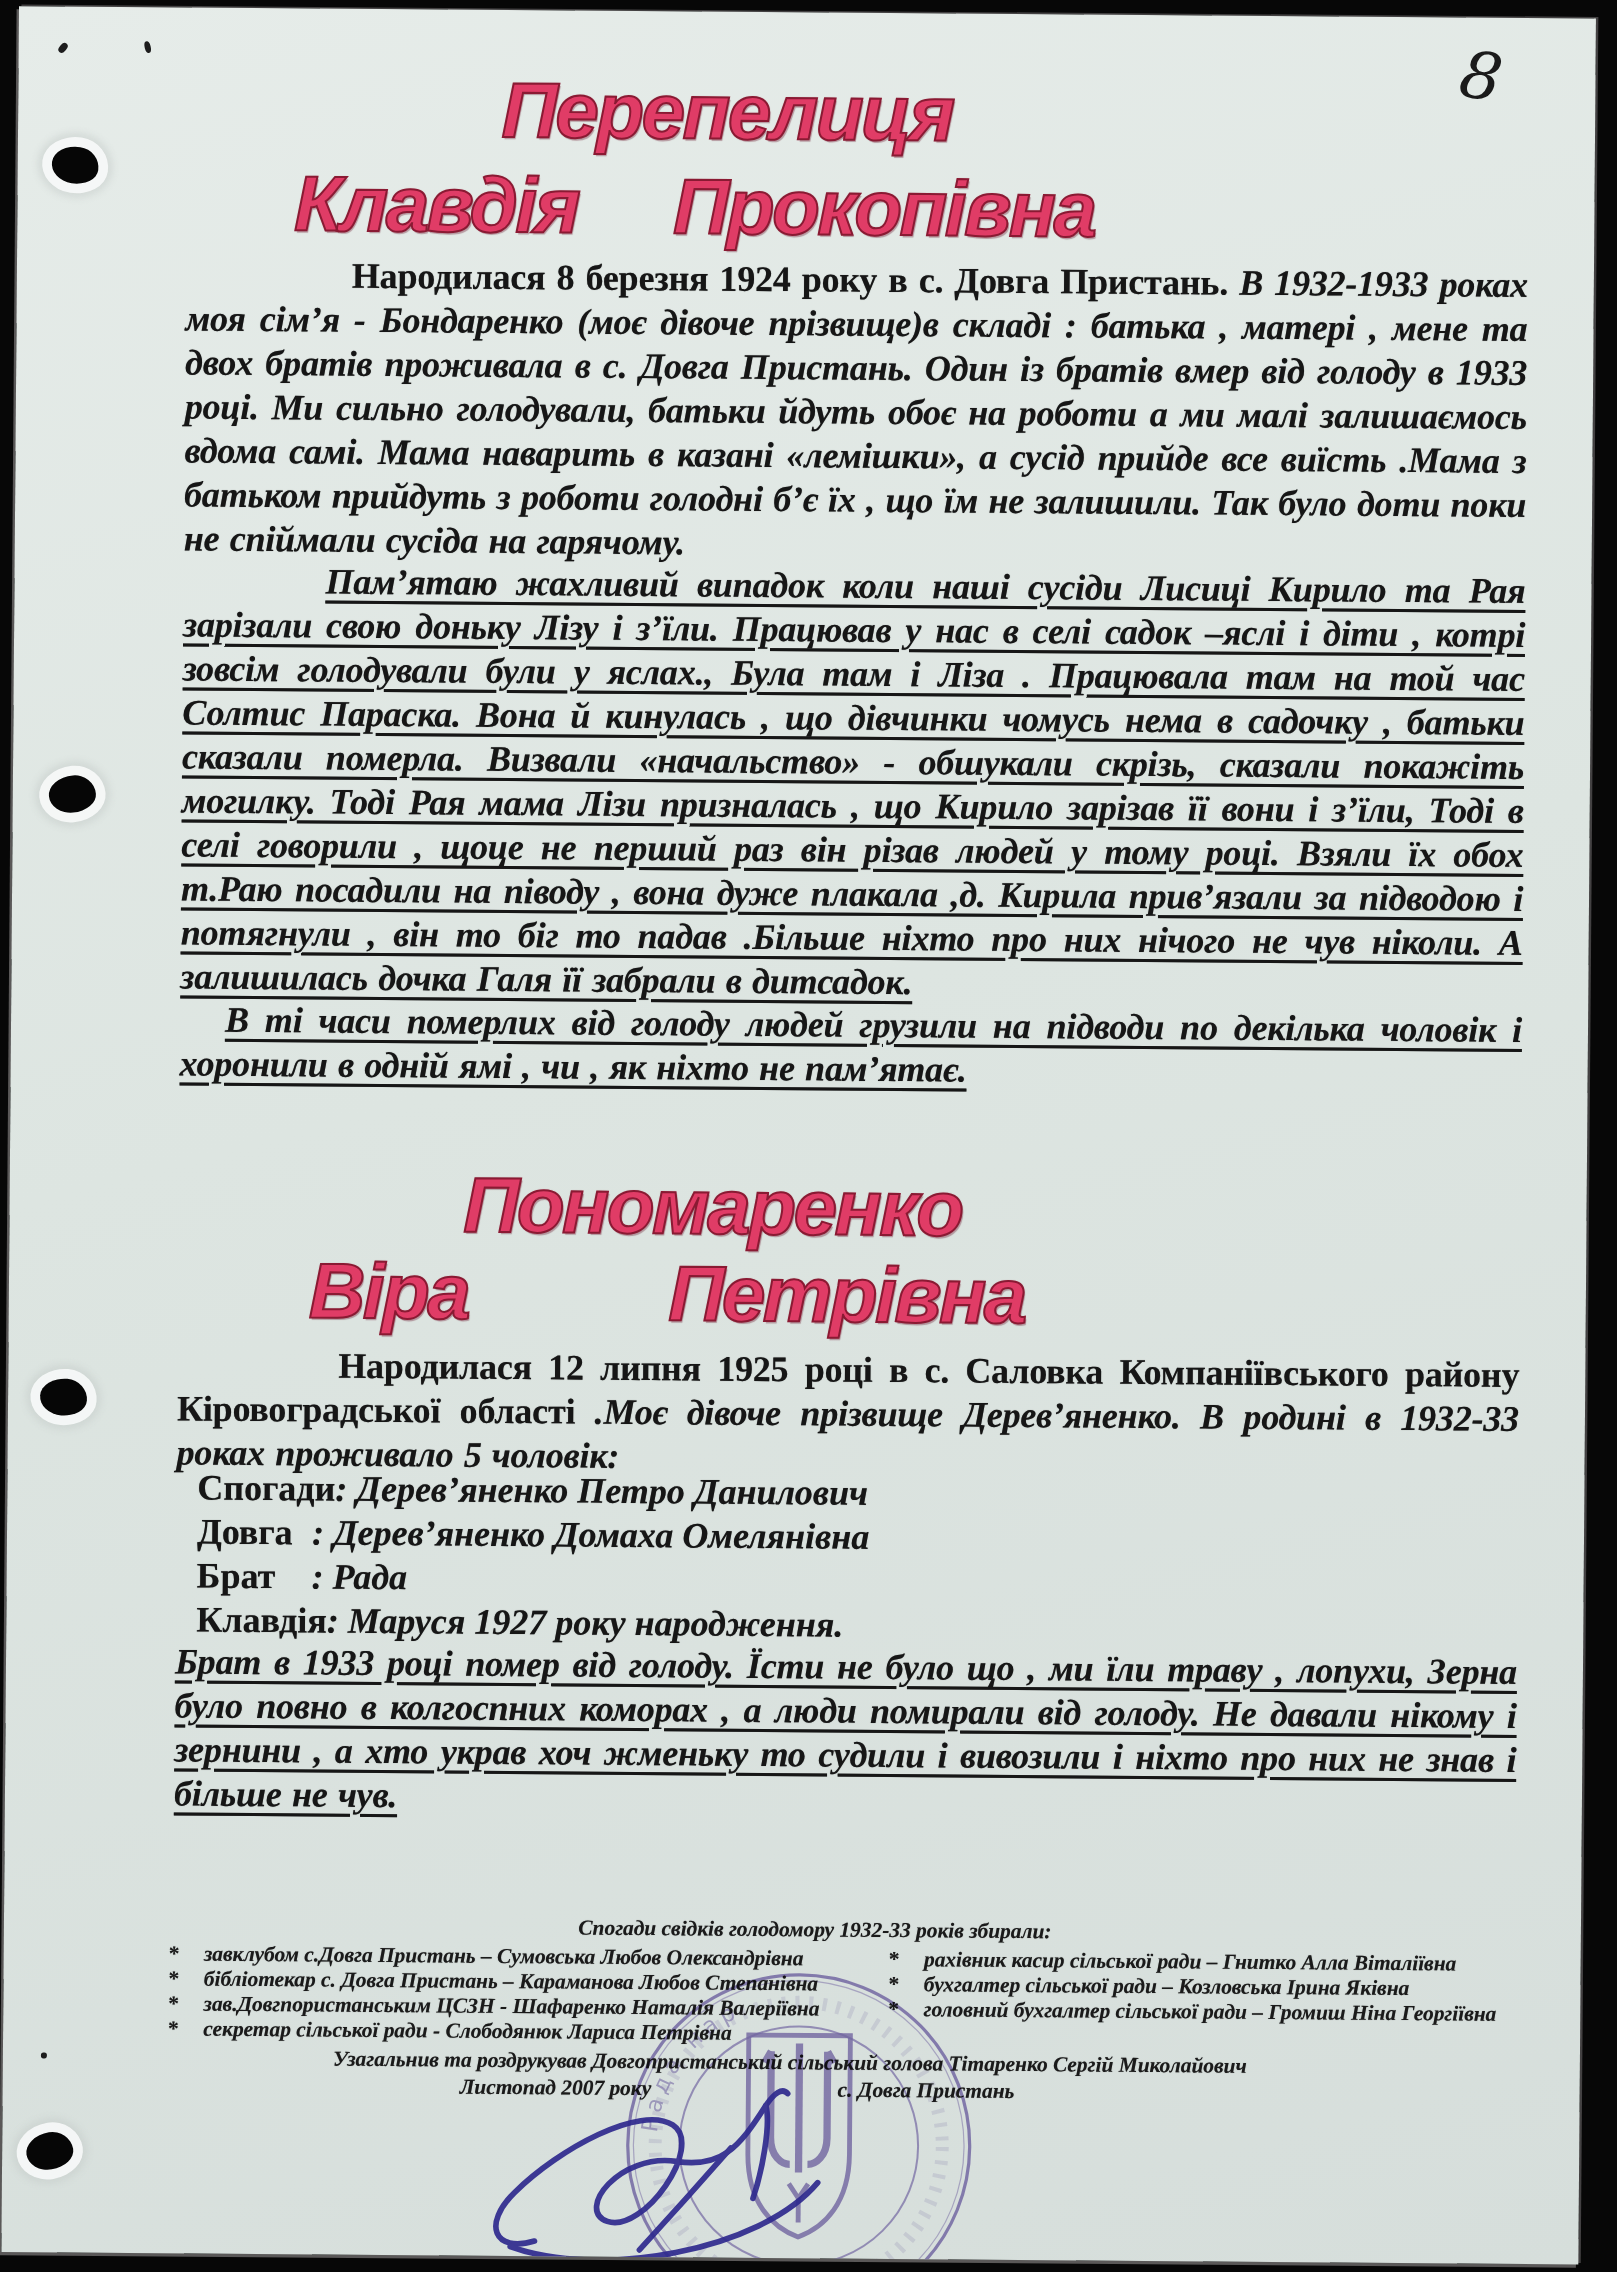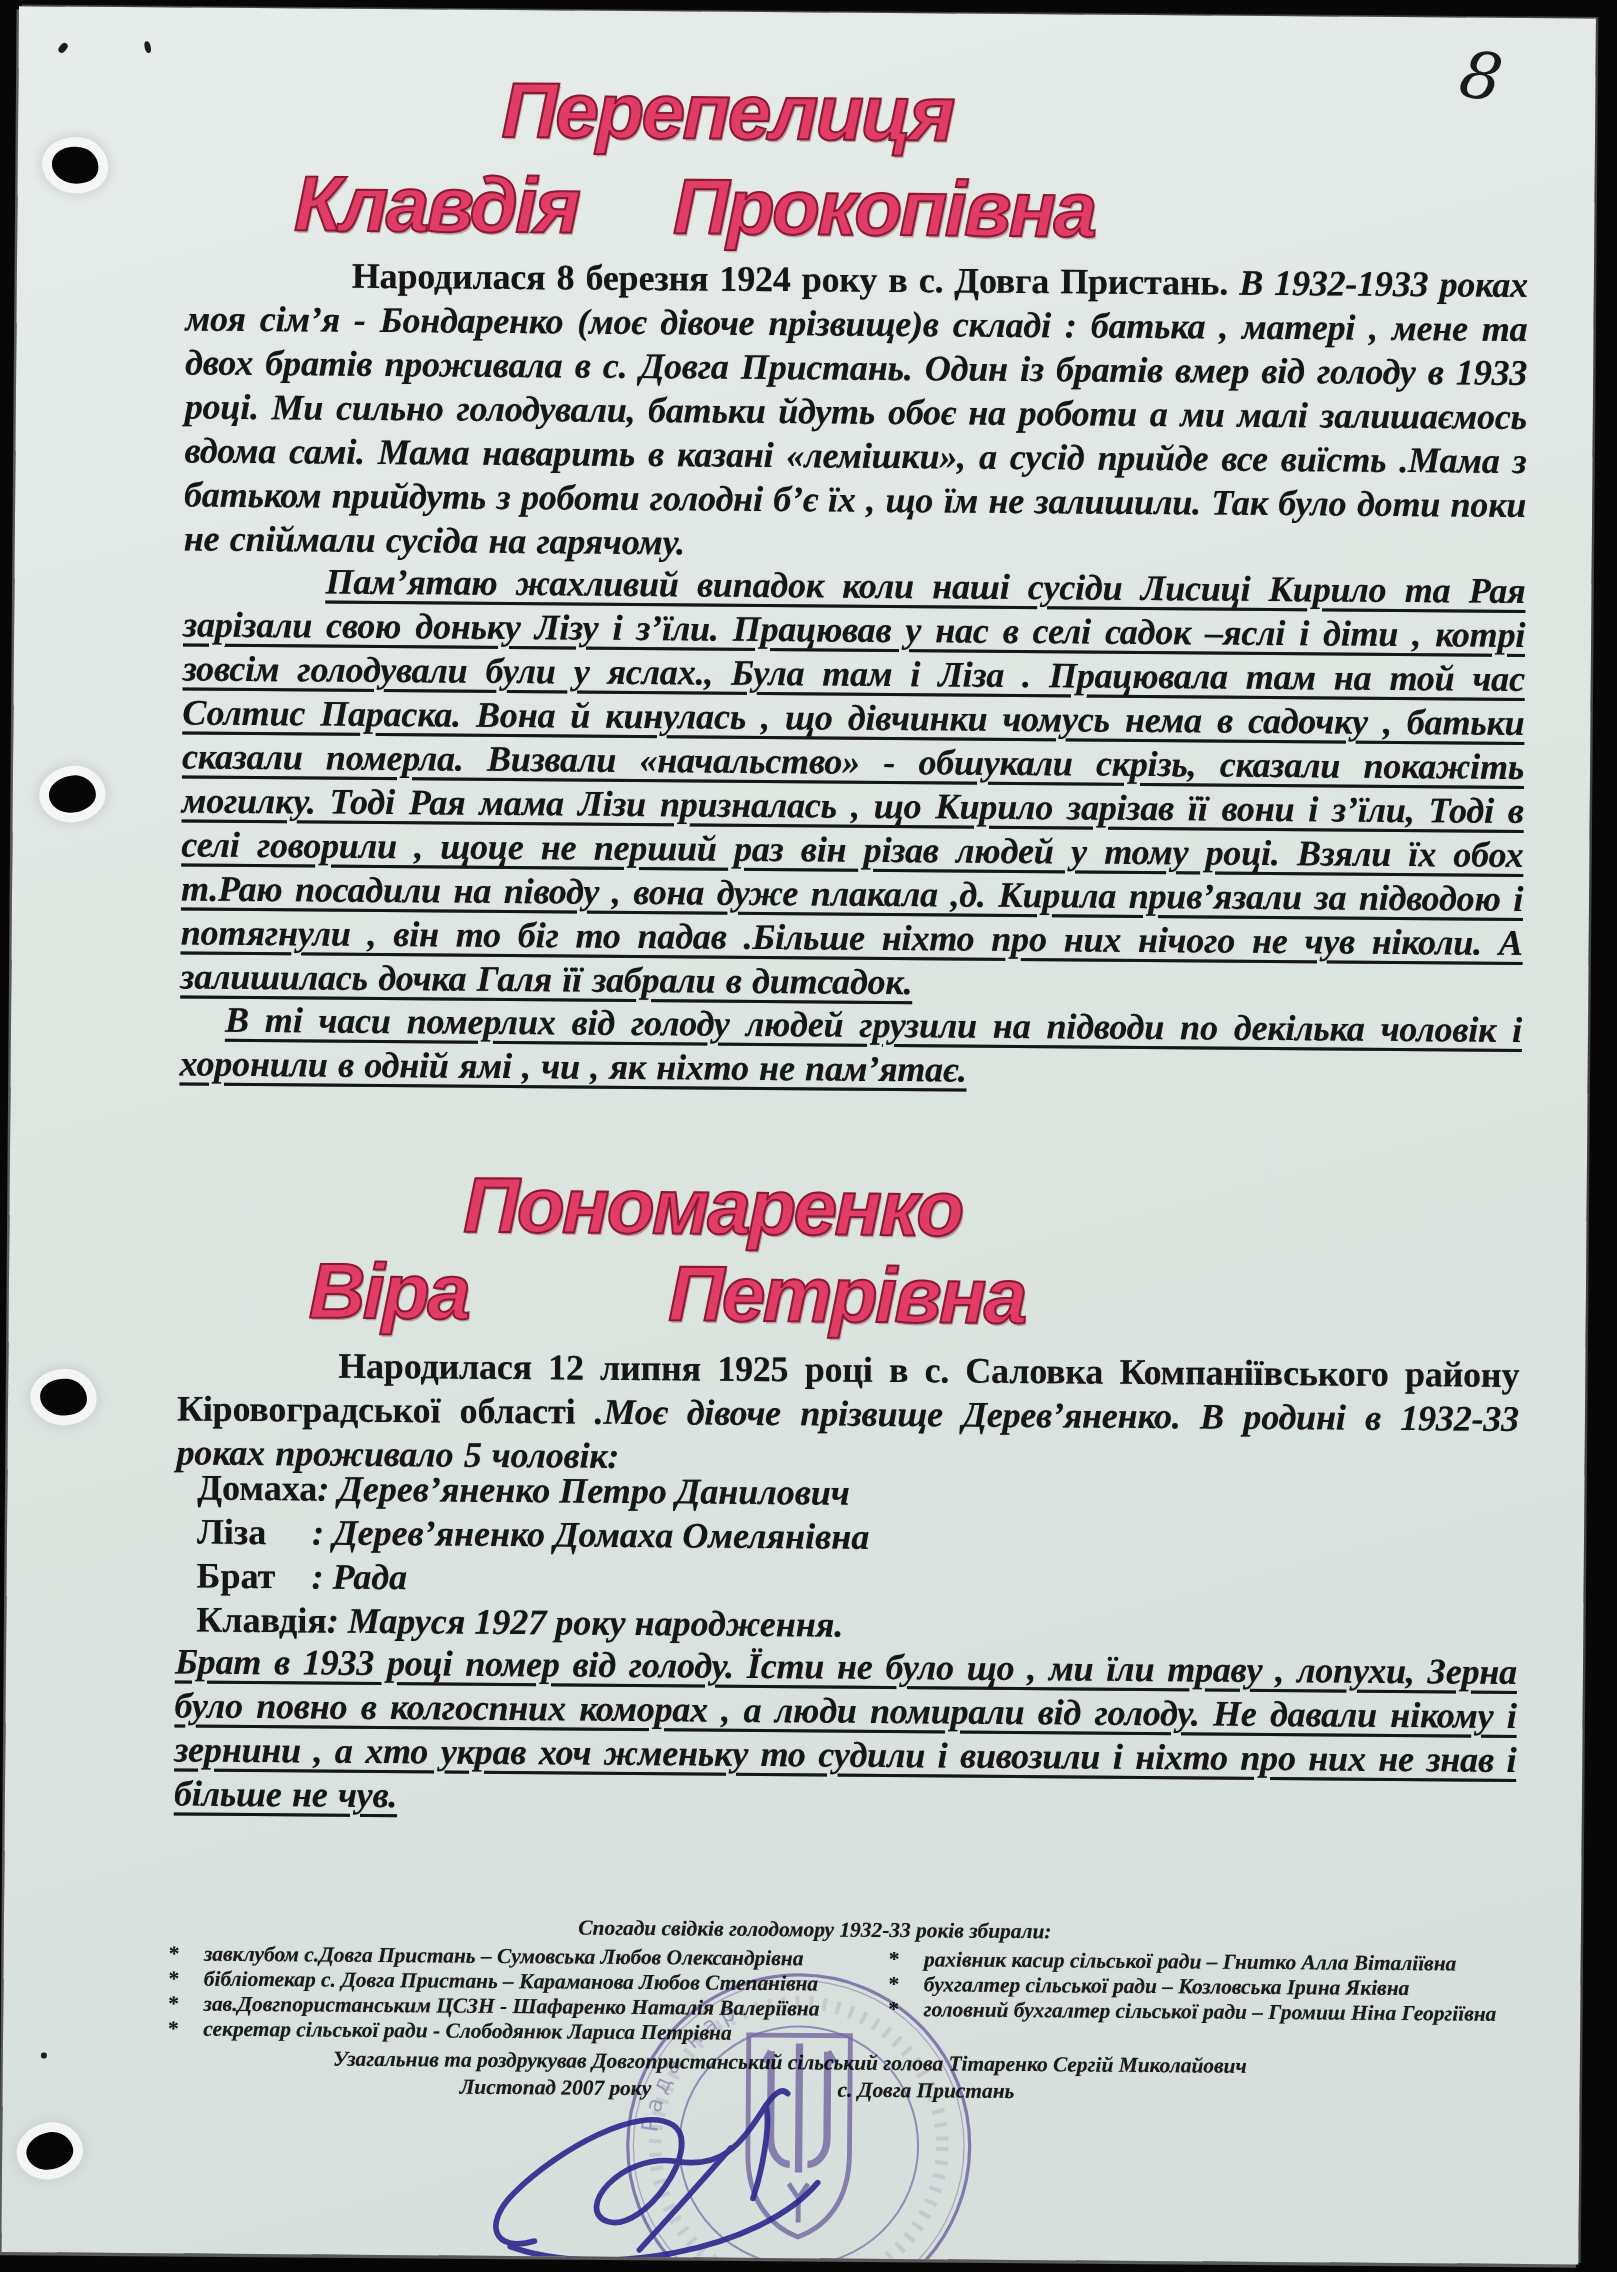--- a/index.html
+++ b/index.html
@@ -103,24 +103,24 @@
     <span class="w">Віра</span>
     <span class="w">Петрівна</span>
   </div>
 
   <div class="para" style="top:1335px;text-indent:161px;">
     <span class="lead">Народилася 12 липня 1925 році в с. Саловка  Компаніївського району  Кіровоградської області </span><span>.Моє дівоче прізвище Дерев’яненко. В родині в 1932-33 роках проживало 5 чоловік:</span>
   </div>
 
   <div class="fam" style="top:1458px;">
     <div class="row">
-      <span class="flabel">Домаха</span><span class="fval">: Дерев’яненко Петро Данилович</span>
-    </div>
-    <div class="row">
-      <span class="flabel">Ліза</span><span class="fval">: Дерев’яненко Домаха Омелянівна</span>
+      <span class="flabel">Спогади</span><span class="fval">: Дерев’яненко Петро Данилович</span>
+    </div>
+    <div class="row">
+      <span class="flabel">Довга</span><span class="fval">: Дерев’яненко Домаха Омелянівна</span>
     </div>
     <div class="row">
       <span class="flabel">Брат</span><span class="fval">: Рада</span>
     </div>
     <div class="row">
       <span class="flabel">Клавдія</span><span class="fval">: Маруся 1927 року народження.</span>
     </div>
   </div>
 
   <div class="para u" style="top:1632px;">Брат в 1933 році помер від голоду. Їсти  не було що , ми їли траву , лопухи, Зерна було повно в колгоспних коморах , а люди помирали від голоду. Не давали нікому і зернини , а хто украв хоч жменьку то судили і вивозили і ніхто про них не знав  і більше не чув.</div>

